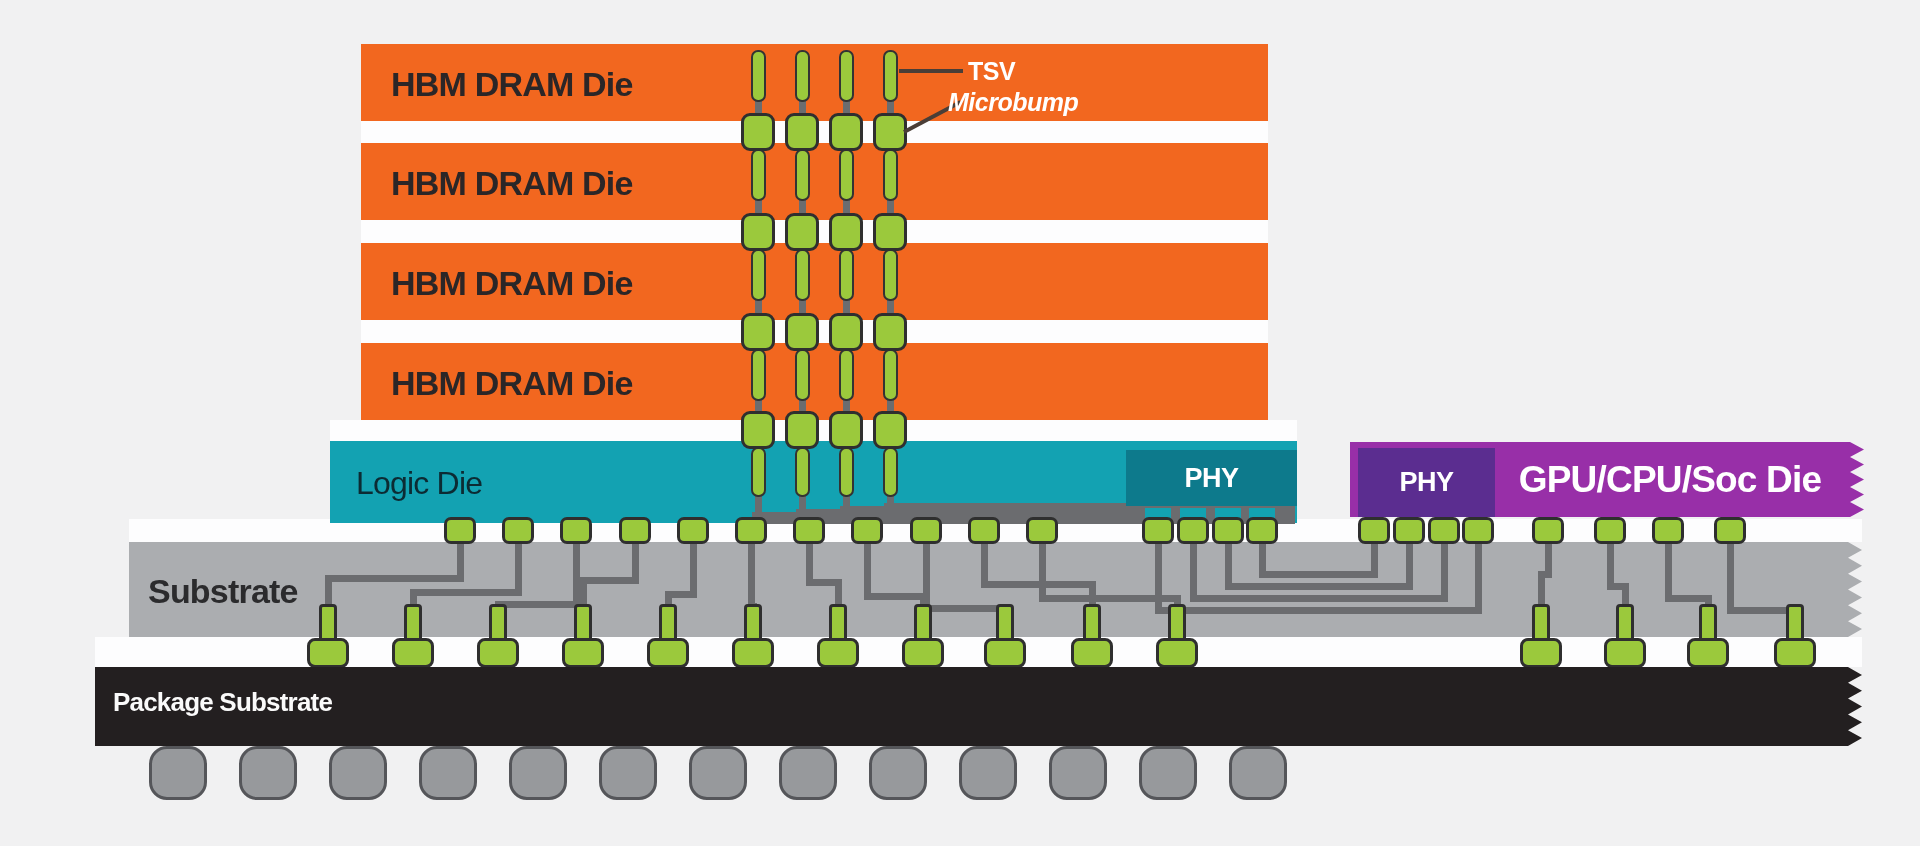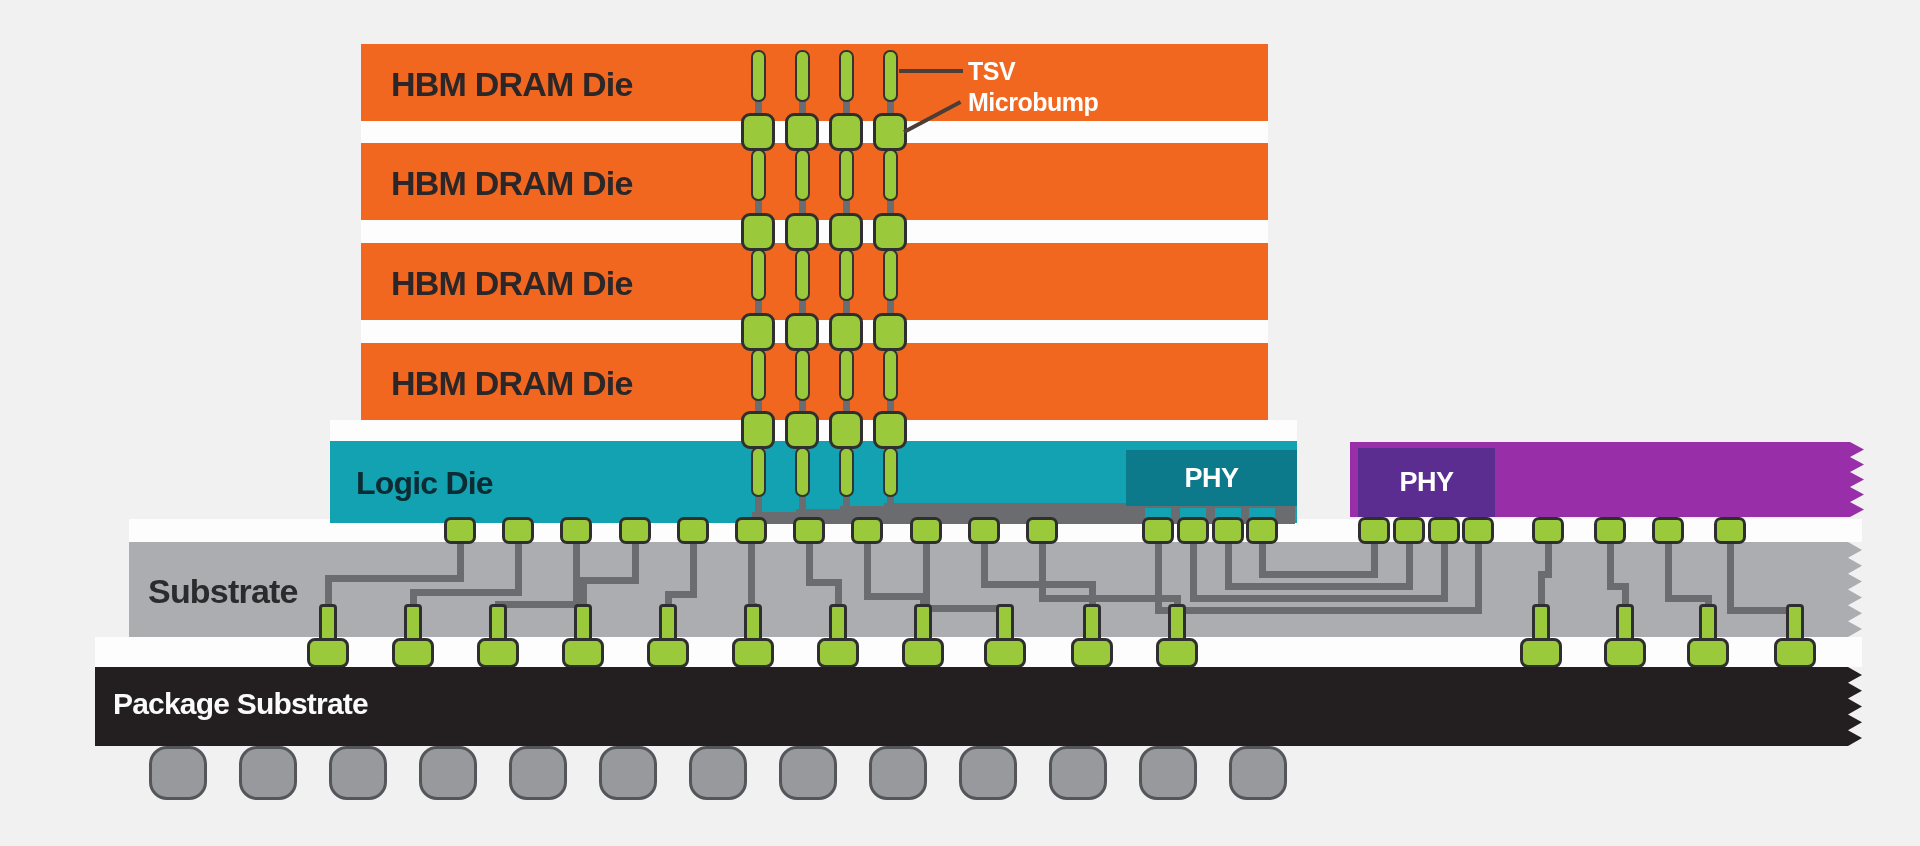--- a/index.html
+++ b/index.html
@@ -9,32 +9,32 @@
     font-family:"Liberation Sans",sans-serif;
     -webkit-font-smoothing:antialiased;
   }
   .gap-strip{position:absolute;background:#FDFDFE;}
   .die{position:absolute;background:var(--orange);}
   .die-label{
     position:absolute;font-weight:700;font-size:34px;color:#2B2627;
     letter-spacing:-0.8px;white-space:nowrap;
   }
   .logic{position:absolute;background:var(--teal);}
-  .logic-label{position:absolute;font-weight:700;font-size:32px;color:#0C2B33;letter-spacing:-0.8px;}
+  .logic-label{position:absolute;font-weight:400;font-size:32px;color:#0C2B33;letter-spacing:-0.8px;}
   .phy-block{position:absolute;display:flex;align-items:center;justify-content:center;}
   .phy-label{font-weight:700;font-size:27px;color:#FFFFFF;letter-spacing:-0.5px;}
   .gpu{position:absolute;background:var(--purple);
     clip-path:polygon(0 0,calc(100% - 14px) 0,100% 10%,calc(100% - 14px) 20%,100% 30%,calc(100% - 14px) 40%,100% 50%,calc(100% - 14px) 60%,100% 70%,calc(100% - 14px) 80%,100% 90%,calc(100% - 14px) 100%,0 100%);}
   .gpu-label{position:absolute;font-weight:700;font-size:37px;color:#FFFFFF;letter-spacing:-0.8px;text-align:center;}
   .interposer{position:absolute;background:var(--gray);
     clip-path:polygon(0 0,calc(100% - 14px) 0,100% 8.3%,calc(100% - 14px) 16.7%,100% 25%,calc(100% - 14px) 33.3%,100% 41.7%,calc(100% - 14px) 50%,100% 58.3%,calc(100% - 14px) 66.7%,100% 75%,calc(100% - 14px) 83.3%,100% 91.7%,calc(100% - 14px) 100%,0 100%);}
   .interposer-label{position:absolute;font-weight:700;font-size:34px;color:#2B2B2D;letter-spacing:-0.8px;}
   .substrate{position:absolute;background:var(--black);
     clip-path:polygon(0 0,calc(100% - 14px) 0,100% 10%,calc(100% - 14px) 20%,100% 30%,calc(100% - 14px) 40%,100% 50%,calc(100% - 14px) 60%,100% 70%,calc(100% - 14px) 80%,100% 90%,calc(100% - 14px) 100%,0 100%);}
-  .substrate-label{position:absolute;font-weight:700;font-size:30px;color:#FAFAFA;letter-spacing:-0.8px;}
+  .substrate-label{position:absolute;font-weight:700;font-size:26px;color:#FAFAFA;letter-spacing:-0.8px;}
   .trace{position:absolute;background:var(--trace);}
   .bump{position:absolute;background:var(--green);border:3px solid #2F2F2F;box-sizing:border-box;}
   .tsv-bar{position:absolute;background:var(--green);border:2px solid #333;box-sizing:border-box;border-radius:7px;}
   .ball{position:absolute;background:var(--ballfill);border:3px solid #55565A;box-sizing:border-box;border-radius:18px;}
   .pad{position:absolute;background:var(--teal);}
   .ann-label{position:absolute;font-weight:700;font-size:25px;color:#FFFFFF;letter-spacing:-0.5px;}
   .pointer{position:absolute;background:#4A3E37;height:4px;}
 </style>
 </head>
 <body>
@@ -72,20 +72,21 @@
 
   <div class="pad" style="left:1145px;top:508px;width:26px;height:16px;"></div>
   <div class="pad" style="left:1180px;top:508px;width:26px;height:16px;"></div>
   <div class="pad" style="left:1215px;top:508px;width:26px;height:16px;"></div>
   <div class="pad" style="left:1249px;top:508px;width:26px;height:16px;"></div>
 
   <div class="gpu" style="left:1350px;top:442px;width:514px;height:75px;"></div>
   <div class="phy-block" style="left:1358px;top:448px;width:137px;height:69px;background:var(--purpledark);">
     <span class="phy-label">PHY</span>
   </div>
+  <div class="gpu-label" style="left:1500px;top:459px;width:340px;">GPU/CPU/Soc Die</div>
 
   <div class="interposer" style="left:129px;top:542px;width:1733px;height:95px;"></div>
   <div class="interposer-label" style="left:148px;top:572px;">Substrate</div>
 
   <div id="wiring">
       <div class="trace" style="left: 754.5px; top: 100px; width: 7px; height: 412px;"></div>
       <div class="tsv-bar" style="left: 750.5px; top: 50px; width: 15px; height: 52px;"></div>
       <div class="tsv-bar" style="left: 750.5px; top: 149px; width: 15px; height: 52px;"></div>
       <div class="tsv-bar" style="left: 750.5px; top: 249px; width: 15px; height: 52px;"></div>
       <div class="tsv-bar" style="left: 750.5px; top: 349px; width: 15px; height: 52px;"></div>
@@ -251,14 +252,14 @@
       <div class="ball" style="left: 869px; top: 746px; width: 58px; height: 54px;"></div>
       <div class="ball" style="left: 959px; top: 746px; width: 58px; height: 54px;"></div>
       <div class="ball" style="left: 1049px; top: 746px; width: 58px; height: 54px;"></div>
       <div class="ball" style="left: 1139px; top: 746px; width: 58px; height: 54px;"></div>
       <div class="ball" style="left: 1229px; top: 746px; width: 58px; height: 54px;"></div>
     </div>
 
   <div class="pointer" style="left:899px;top:69px;width:64px;"></div>
   <div class="pointer" style="left:904px;top:130px;width:64px;transform:rotate(-28deg);transform-origin:left center;"></div>
   <div class="ann-label" style="left:968px;top:57px;">TSV</div>
-  <div class="ann-label" style="left:968px;top:88px;">Microbump</div>
+  <div class="ann-label" style="left:948px;top:88px;font-style:italic;">Microbump</div>
 </div>
 
 </body></html>

